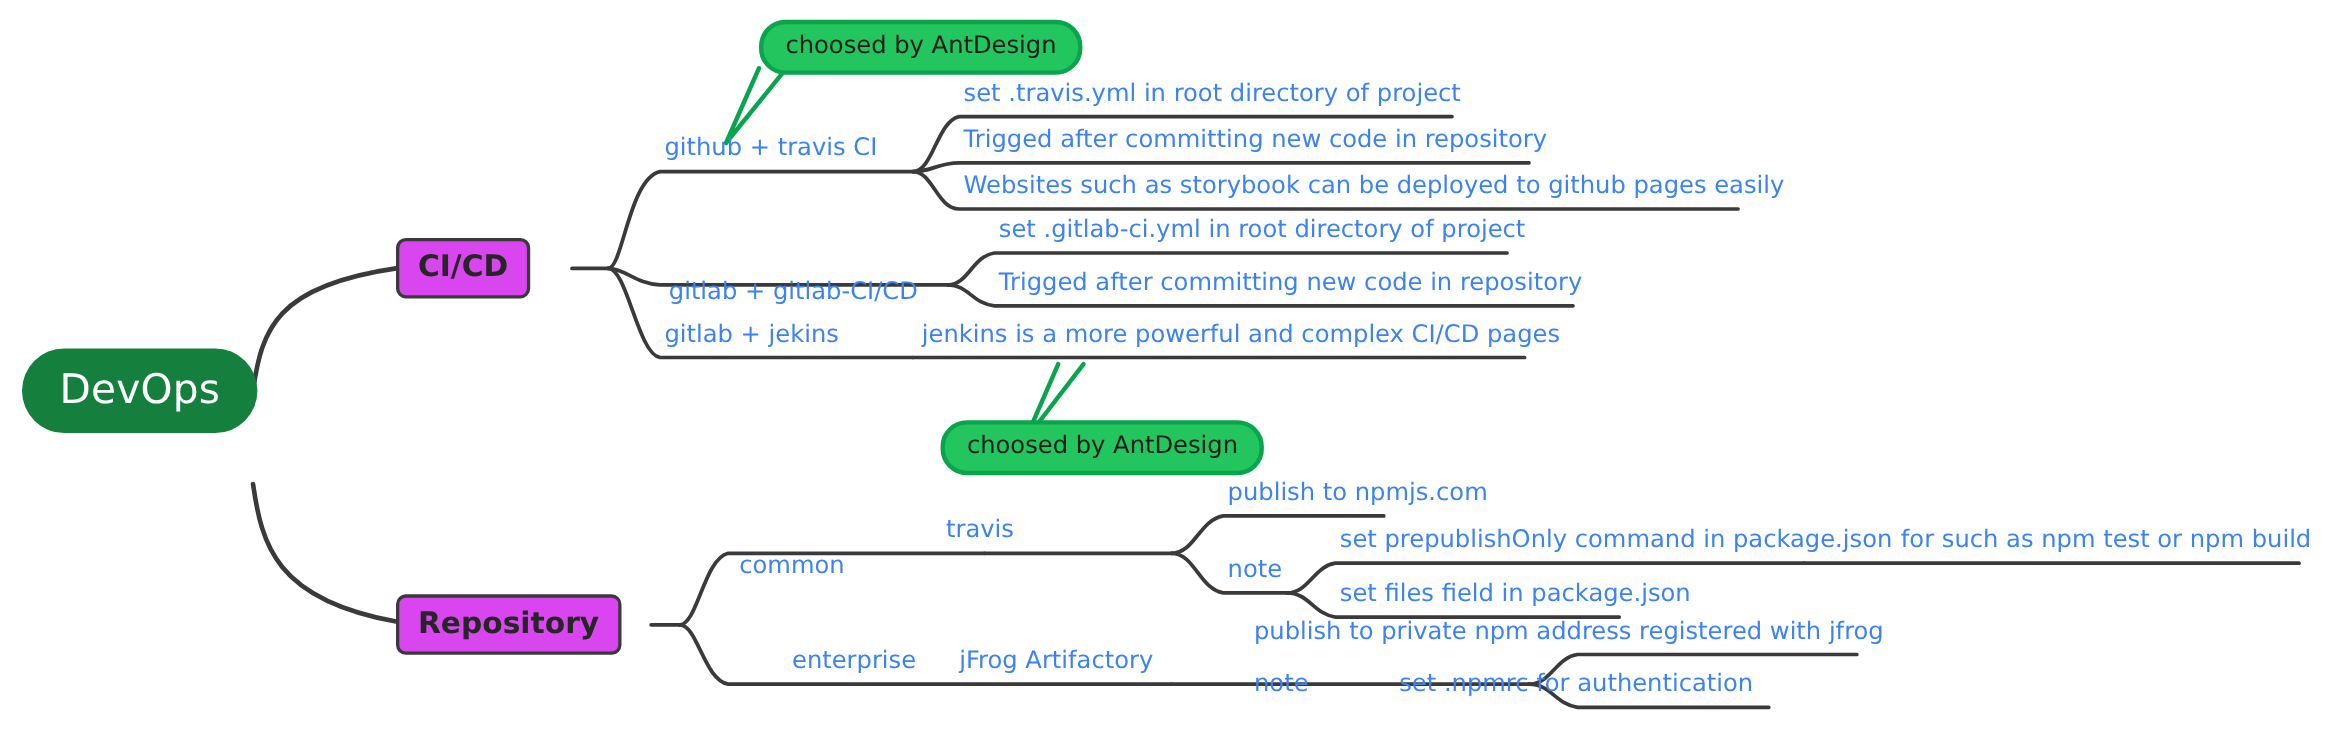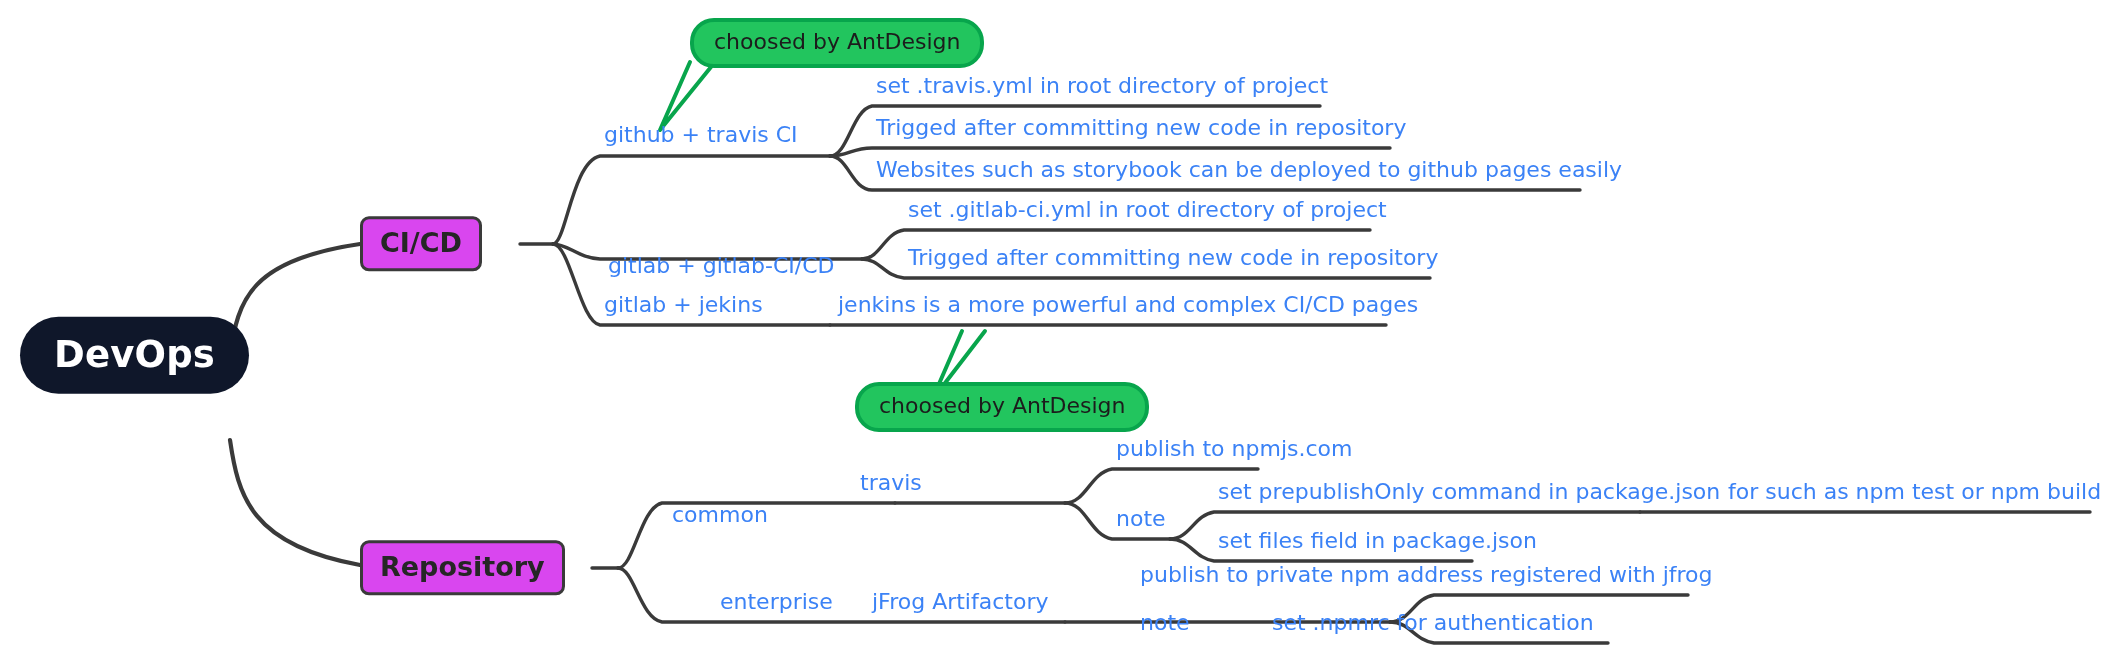--- a/index.html
+++ b/index.html
@@ -22,23 +22,23 @@
     width: 2114px;
     height: 666px;
     pointer-events: none;
   }
   .node {
     position: absolute;
     white-space: nowrap;
   }
   
   .root-node {
-    background: #0f172a;
+    background: #15803d;
     color: #ffffff;
-    font-weight: bold;
+    font-weight: normal;
     font-size: 37px;
     border-radius: 46px;
     padding: 17px 34px;
     letter-spacing: 0.2px;
     line-height: 1.15;
   }
   
   .box-node {
     border: 3.5px solid #3a3a3a;
     border-radius: 9px;

